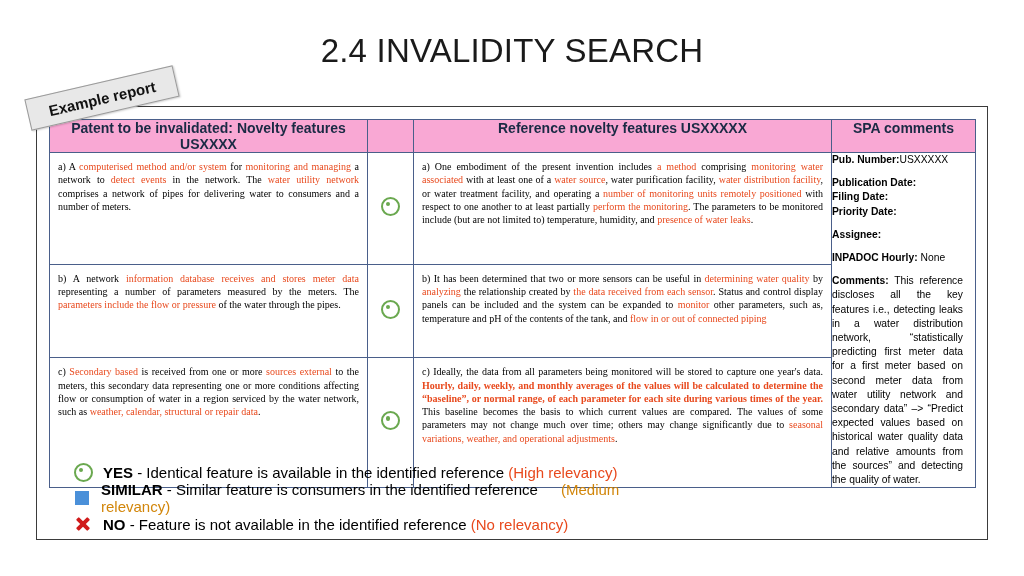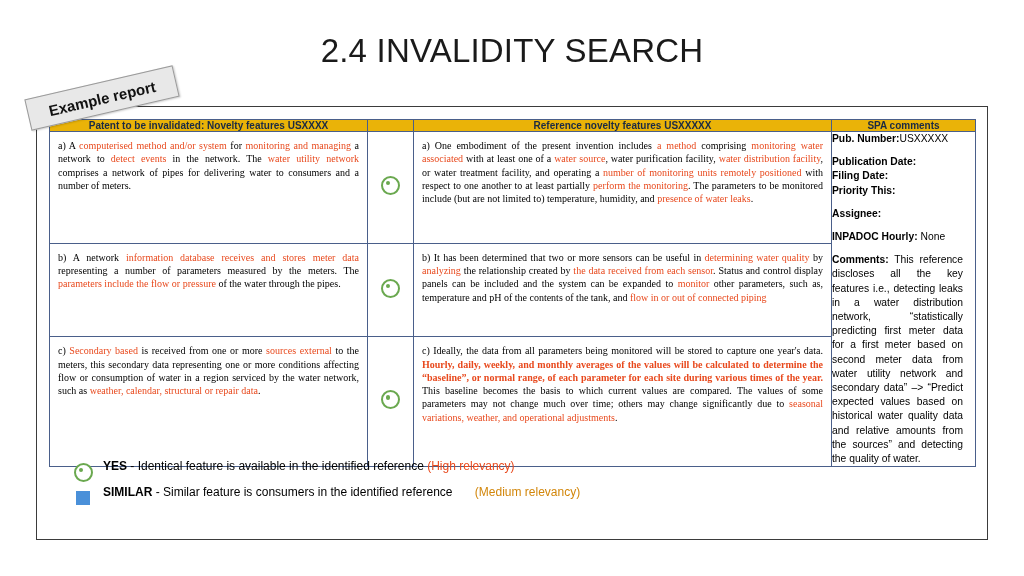--- a/index.html
+++ b/index.html
@@ -62,23 +62,23 @@
     width: 926px;
     border-collapse: collapse;
     table-layout: fixed;
   }
   .table th, .table td {
     border: 1px solid #4a5f8a;
     vertical-align: top;
     padding: 0;
   }
   thead th {
-    background: #eab308;
+    background: #f9a8d4;
     color: #1a2a44;
-    font-size: 10px;
+    font-size: 14px;
     font-weight: 700;
     text-align: center;
     padding: 7px 4px;
     vertical-align: middle;
   }
   .col-a { width: 318px; }
   .col-icon { width: 46px; }
   .col-b { width: 418px; }
   .col-c { width: 144px; }
 
@@ -155,22 +155,23 @@
   .x-icon::after { transform: rotate(-45deg); }
 
   .legend {
     position: absolute;
     left: 26px;
     top: 352px;
     width: 600px;
   }
   .legend-row {
     display: flex;
+    align-items: center;
     height: 26px;
-    font-size: 12px;
+    font-size: 15px;
   }
   .legend-ic {
     width: 40px;
     display: flex;
     justify-content: center;
     align-items: center;
   }
   .legend-txt { color: #000; }
   .legend-txt b { font-weight: 700; }
   .legend-red { color: #e8491d; }
@@ -205,21 +206,21 @@
           <span class="circle-icon"></span>
         </td>
         <td class="cell">a) One embodiment of the present invention includes <span class="hl">a method</span> comprising <span class="hl">monitoring water associated</span> with at least one of a <span class="hl">water source</span>, water purification facility, <span class="hl">water distribution facility</span>, or water treatment facility, and operating a <span class="hl">number of monitoring units remotely positioned</span> with respect to one another to at least partially <span class="hl">perform the monitoring</span>. The parameters to be monitored include (but are not limited to) temperature, humidity, and <span class="hl">presence of water leaks</span>.</td>
         <td class="spa-cell" rowspan="3">
           <div class="spa-line">
             <span class="lbl">Pub. Number:</span><span>USXXXXX</span>
           </div>
           <div class="spa-gap"></div>
           <div class="spa-line lbl">Publication Date:</div>
           <div class="spa-line lbl">Filing Date:</div>
-          <div class="spa-line lbl">Priority This:</div>
+          <div class="spa-line lbl">Priority Date:</div>
           <div class="spa-gap"></div>
           <div class="spa-line lbl">Assignee:</div>
           <div class="spa-gap"></div>
           <div class="spa-line">
             <span class="lbl">INPADOC Hourly:</span>
             <span>None</span>
           </div>
           <div class="spa-gap"></div>
           <div class="spa-line">
             <span class="lbl">Comments:</span><span> This reference discloses all the key features i.e., detecting leaks in a water distribution network, “statistically predicting first meter data for a first meter based on second meter data from water utility network and secondary data” –&gt; “Predict expected values based on historical water quality data and relative amounts from the sources” and detecting the quality of water.</span>
@@ -249,17 +250,23 @@
           <span class="circle-icon"></span>
         </span>
       <span class="legend-txt"><b>YES</b><span> - Identical feature is available in the identified reference </span><span class="legend-red">(High relevancy)</span></span>
     </div>
     <div class="legend-row">
       <span class="legend-ic">
           <span class="sq-icon"></span>
         </span>
       <span class="legend-txt"><b>SIMILAR</b><span> - Similar feature is consumers in the identified reference </span><span class="legend-amber">(Medium relevancy)</span></span>
     </div>
+    <div class="legend-row">
+      <span class="legend-ic">
+          <span class="x-icon"></span>
+        </span>
+      <span class="legend-txt"><b>NO</b><span> - Feature is not available in the identified reference </span><span class="legend-red">(No relevancy)</span></span>
+    </div>
   </div>
 
 </div>
 
 <div class="ribbon">Example report</div>
 
 </body></html>

